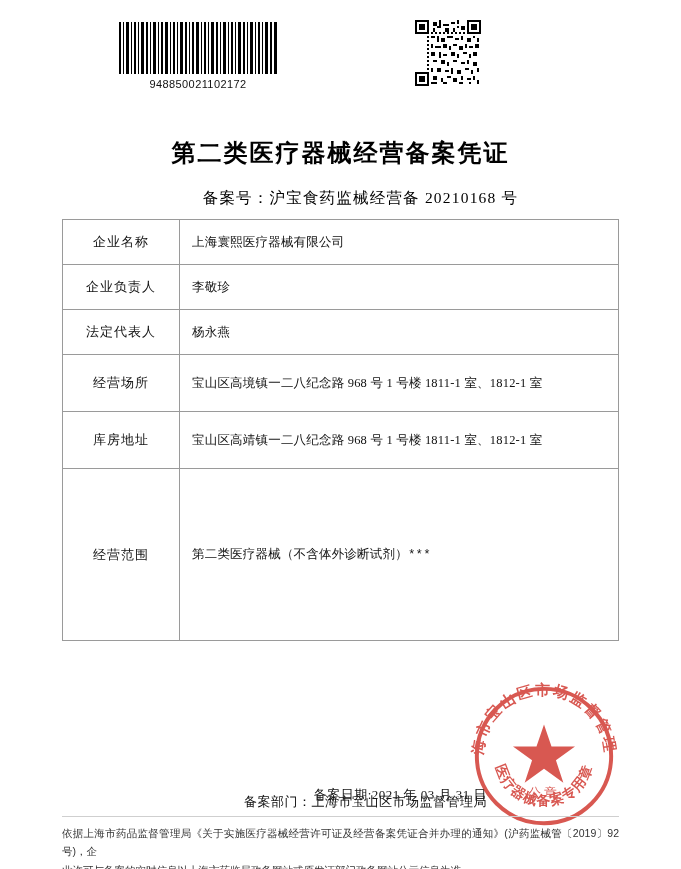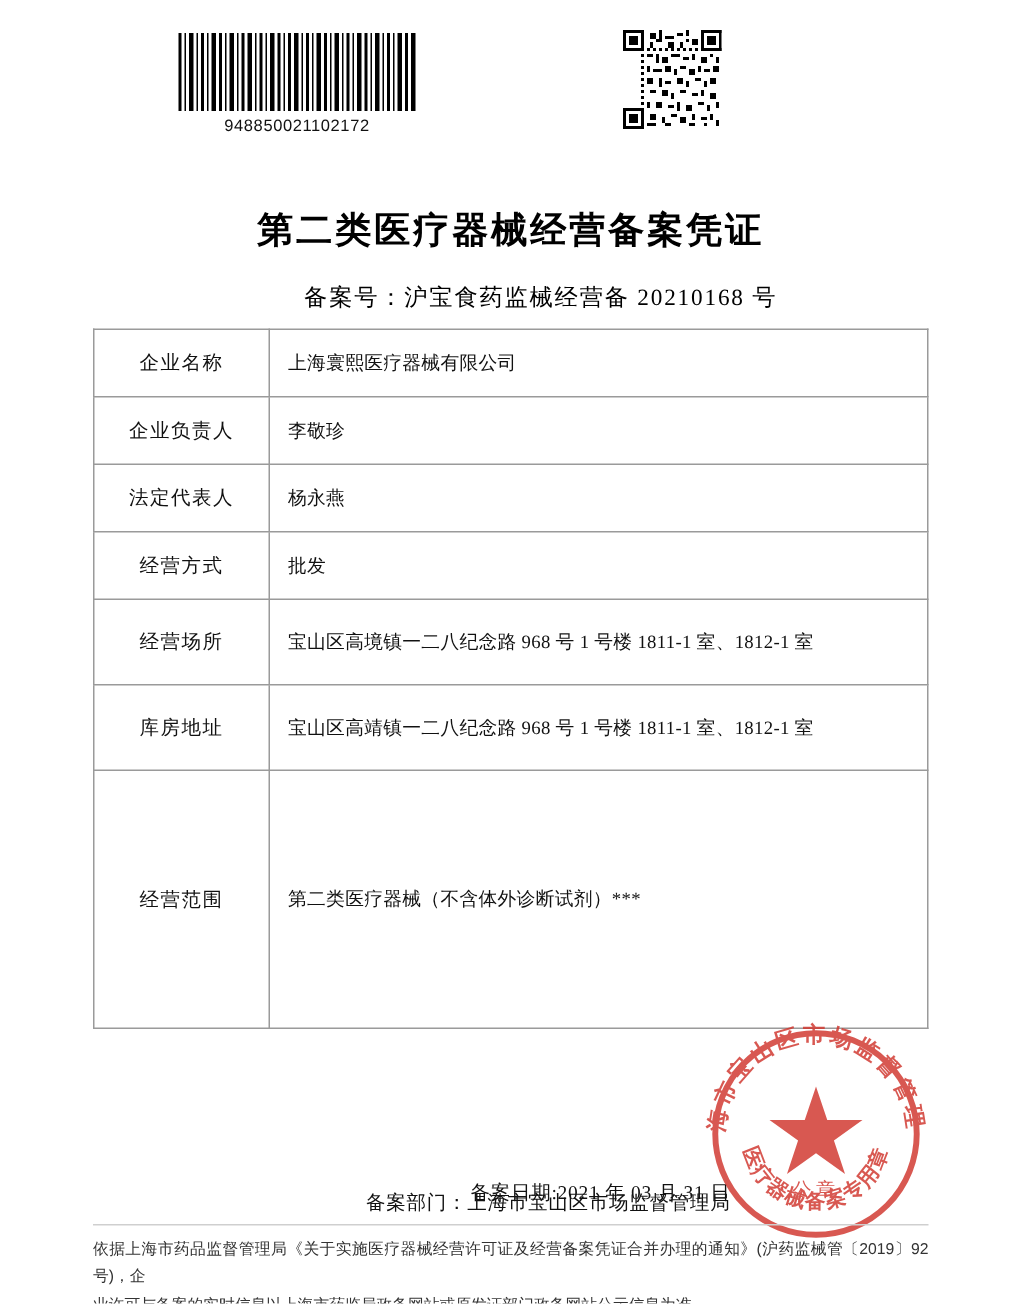--- a/index.html
+++ b/index.html
@@ -105,21 +105,21 @@
     letter-spacing: 1px;
     font-size: 13px;
   }
   .tbl td.value {
     padding: 0 10px 0 12px;
     font-size: 12.5px;
     letter-spacing: 0.2px;
   }
   .r-h { height: 45px; padding-left: 25px; }
   .r-tall { height: 57px; }
-  .r-scope { height: 172px; }
+  .r-scope { height: 172px; font-family: Liberation Mono, monospace; }
 
   
   .foot-line {
     position: absolute;
     right: 62px;
     text-align: right;
     font-size: 13px;
     color: #111;
     letter-spacing: 0.5px;
   }
@@ -331,24 +331,20 @@
         <td class="value">上海寰熙医疗器械有限公司</td>
       </tr>
       <tr class="r-h">
         <td class="label">企业负责人</td>
         <td class="value">李敬珍</td>
       </tr>
       <tr class="r-h">
         <td class="label">法定代表人</td>
         <td class="value">杨永燕</td>
       </tr>
-      <tr class="r-h">
-        <td class="label">经营方式</td>
-        <td class="value">批发</td>
-      </tr>
       <tr class="r-tall">
         <td class="label">经营场所</td>
         <td class="value">宝山区高境镇一二八纪念路 968 号 1 号楼 1811-1 室、1812-1 室</td>
       </tr>
       <tr class="r-tall">
         <td class="label">库房地址</td>
         <td class="value">宝山区高靖镇一二八纪念路 968 号 1 号楼 1811-1 室、1812-1 室</td>
       </tr>
       <tr class="r-scope">
         <td class="label">经营范围</td>

